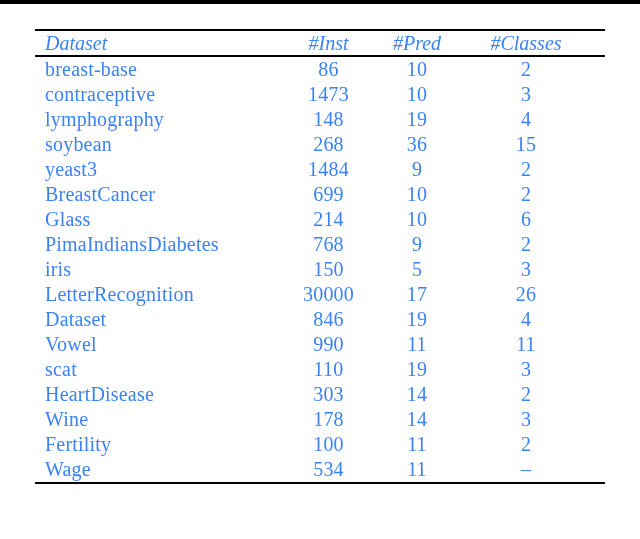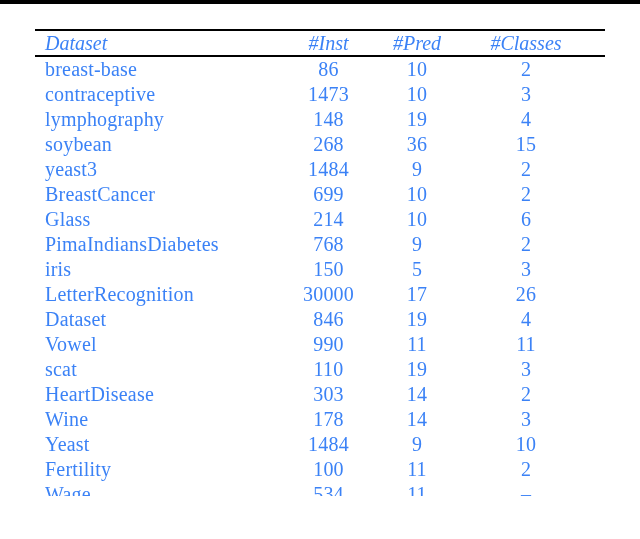--- a/index.html
+++ b/index.html
@@ -179,26 +179,20 @@
           <td class="num">14</td>
           <td class="num">2</td>
         </tr>
         <tr>
           <td>Wine</td>
           <td class="num">178</td>
           <td class="num">14</td>
           <td class="num">3</td>
         </tr>
         <tr>
-          <td>Yeast</td>
-          <td class="num">1484</td>
-          <td class="num">9</td>
-          <td class="num">10</td>
-        </tr>
-        <tr>
           <td>Fertility</td>
           <td class="num">100</td>
           <td class="num">11</td>
           <td class="num">2</td>
         </tr>
         <tr>
           <td>Wage</td>
           <td class="num">534</td>
           <td class="num">11</td>
           <td class="num">–</td>

